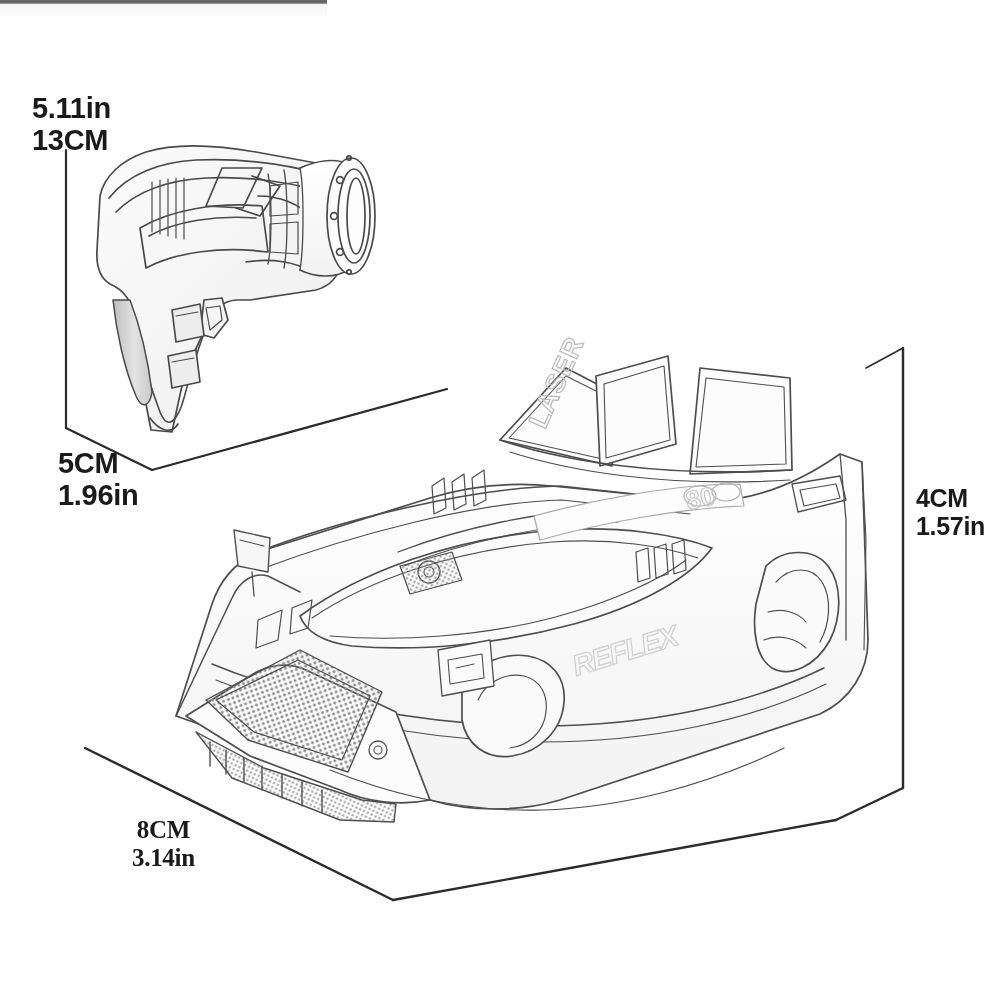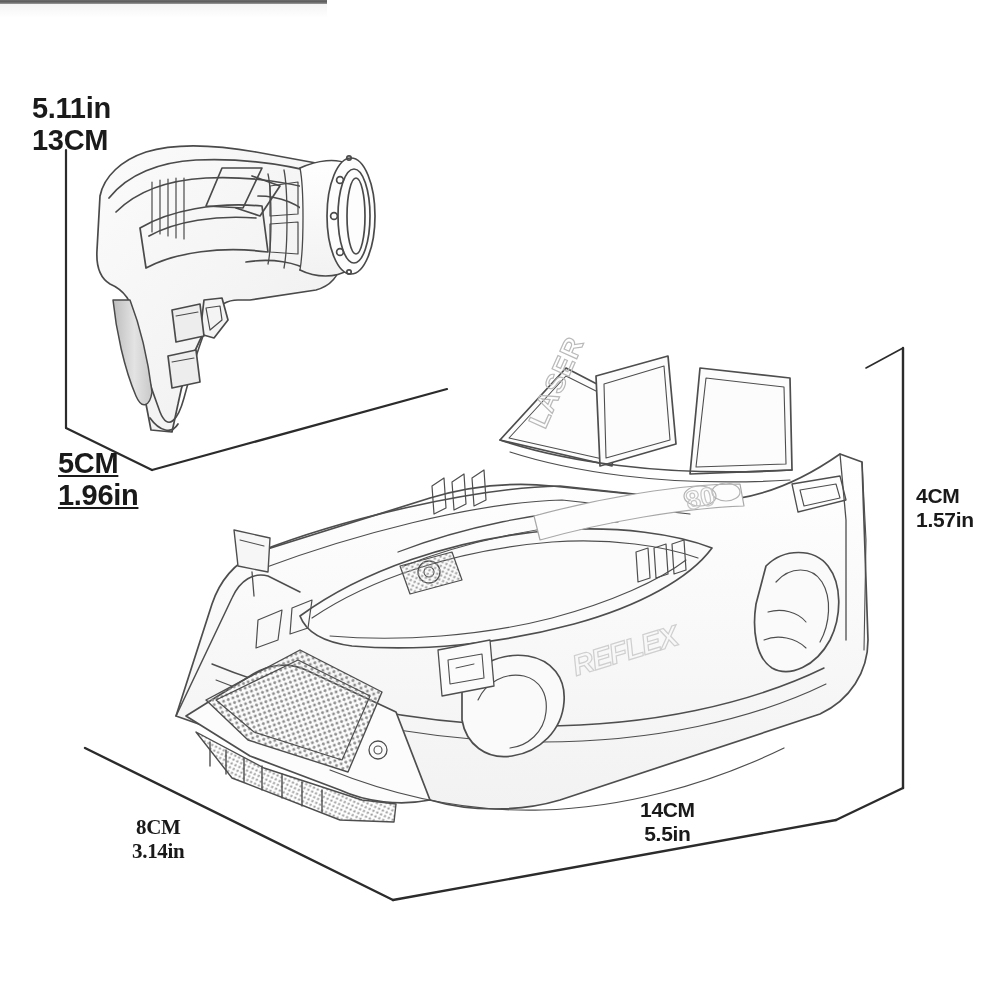--- a/index.html
+++ b/index.html
@@ -40,21 +40,21 @@
   }
   .top-bar-shadow {
     position: absolute;
     left: 0;
     top: 4px;
     height: 14px;
     background: linear-gradient(to bottom, rgba(0,0,0,0.045), rgba(0,0,0,0));
   }
   
   .sz-a { font-size: 29px; }
-  .sz-c { font-size: 21px; }
+  .sz-c { font-size: 25px; }
 </style>
 </head>
 <body>
 
 <div id="canvas">
 
   <div class="top-bar" style="width: 327px; height: 4px;"></div>
   <div class="top-bar-shadow" style="width: 327px;"></div>
 
   <svg id="artboard" viewBox="0 0 1005 1005">
@@ -314,34 +314,30 @@
       <text x="576" y="676" transform="rotate(-17 576 676)" font-family="Liberation Sans, sans-serif" font-size="29" font-style="italic" font-weight="bold" fill="none" stroke="#cfcfcf" stroke-width="1.2" letter-spacing="-1">REFLEX</text>
       <text x="688" y="510" transform="rotate(-12 688 510)" font-family="Liberation Sans, sans-serif" font-size="26" font-weight="bold" fill="none" stroke="#c6c6c6" stroke-width="1.2">80</text>
     </g>
   </svg>
 
   <div class="dim-label sz-a" style="left:32px; top:92px;">
     <span class="l1">5.11in</span>
     <span class="l2">13CM</span>
   </div>
 
-  <div class="dim-label sz-a" style="left:58px; top:447px;text-decoration:underline;">
+  <div class="dim-label sz-a" style="left:58px; top:447px;">
     <span class="l1">5CM</span>
     <span class="l2">1.96in</span>
   </div>
 
 
   <div class="dim-label sz-c" style="left:916px; top:484px;">
     <span class="l1">4CM</span>
     <span class="l2">1.57in</span>
   </div>
 
   <div class="dim-label sz-c" style="left:132px; top:816px; text-align:center;font-family:Liberation Serif, serif;">
     <span class="l1">8CM</span>
     <span class="l2">3.14in</span>
   </div>
 
-  <div class="dim-label sz-c" style="left:640px; top:798px; text-align:center;">
-    <span class="l1">14CM</span>
-    <span class="l2">5.5in</span>
-  </div>
 
 </div>
 
 </body></html>

